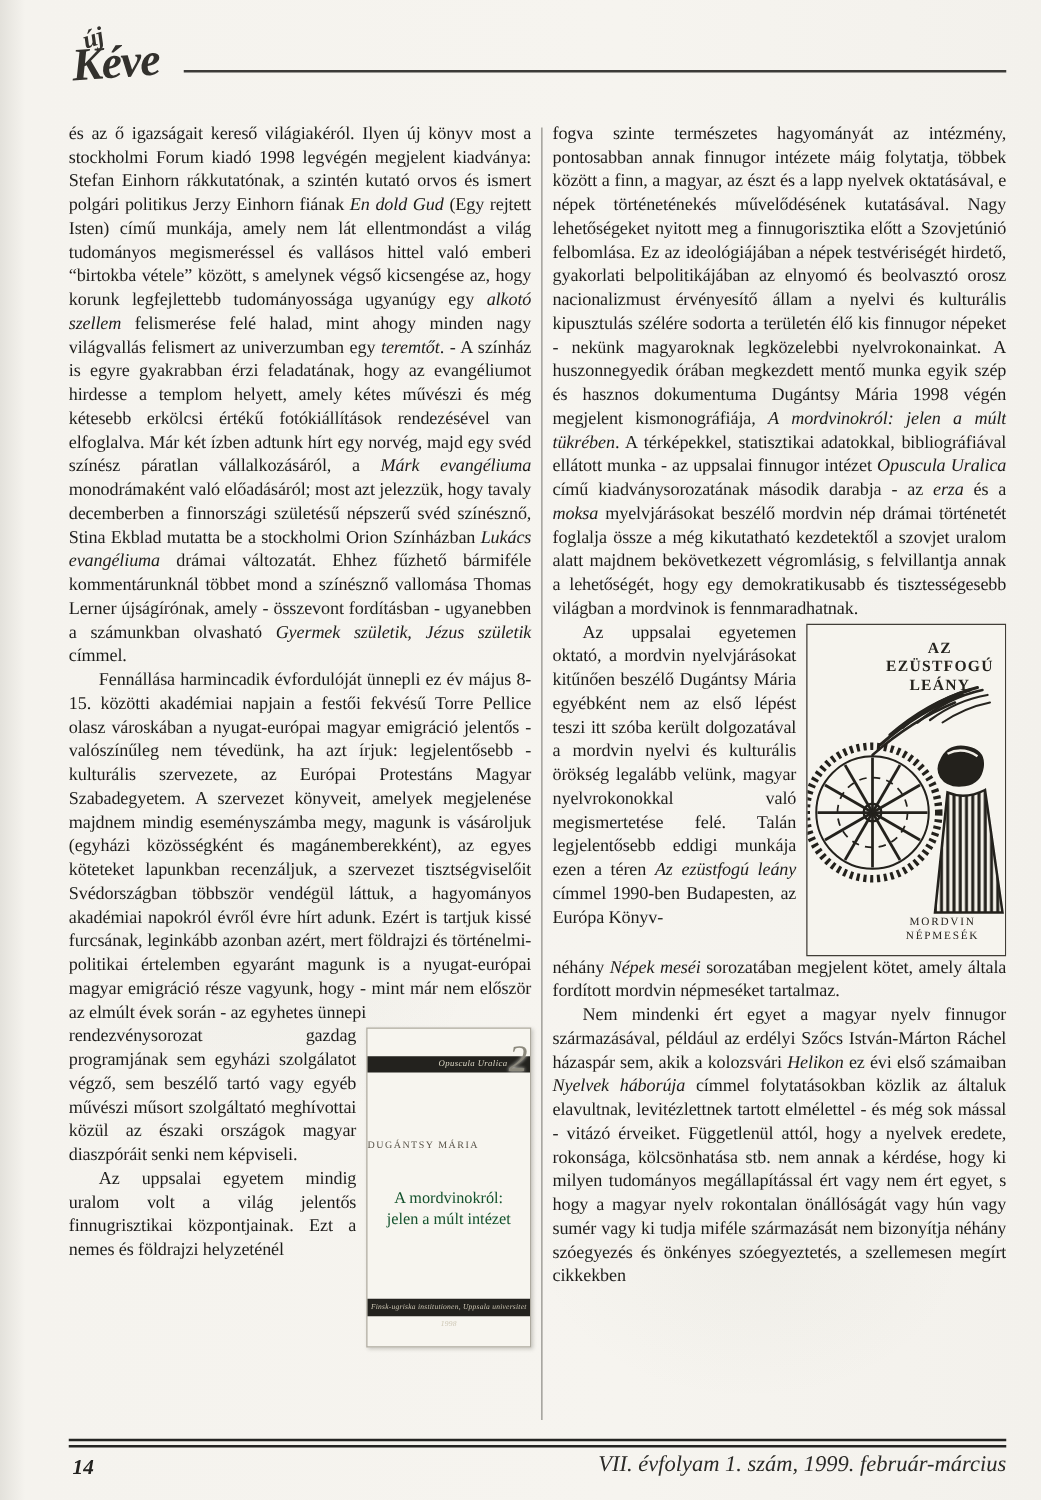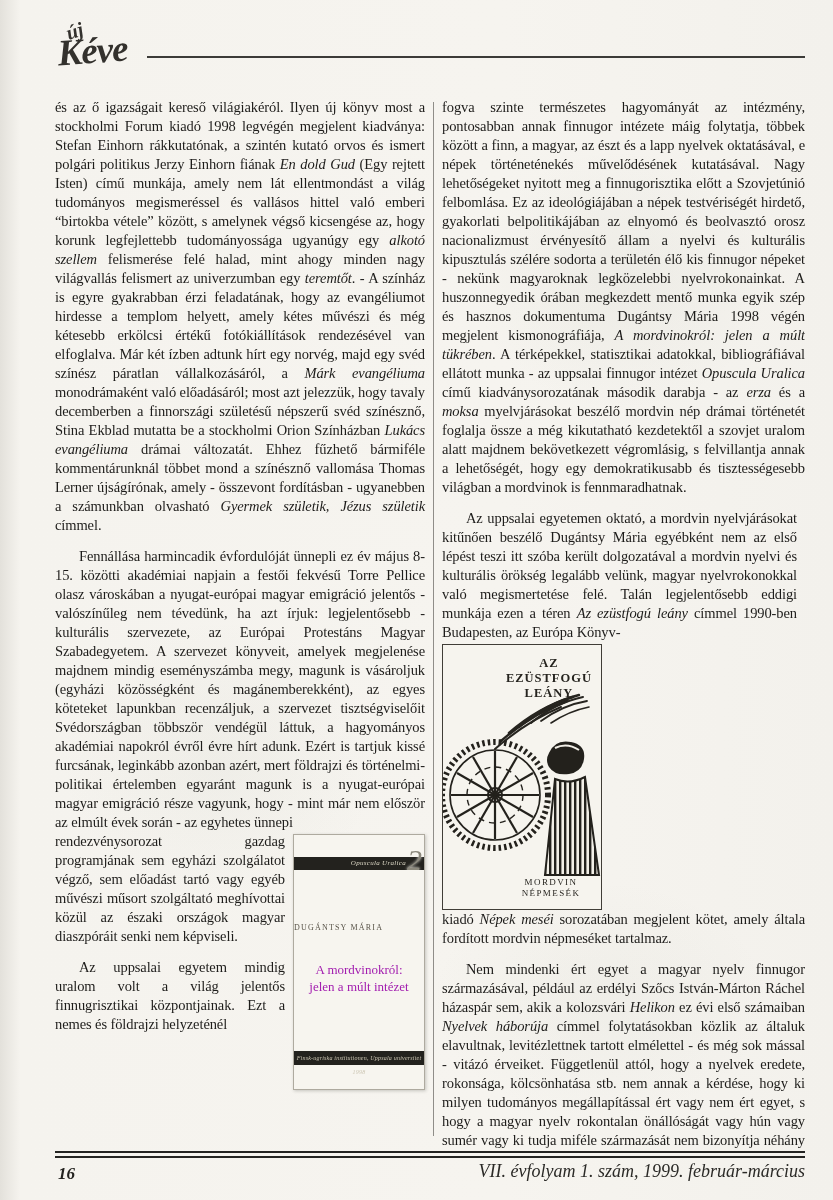--- a/index.html
+++ b/index.html
@@ -26,37 +26,37 @@
   .logo .keve{display:block;font-size:37px;margin-top:-6px;letter-spacing:-1px;}
 
   
   .content{position:absolute;top:98px;left:55px;right:28px;bottom:52px;display:flex;overflow:hidden;}
   .col{color:#1d1c1a;}
   .col-left{width:370px;}
   .divider{width:1px;background:#8f8d88;margin:4px 8px 12px 8px;}
   .col-right{flex:1;}
   .p{margin:0;text-align:justify;font-size:14.5px;line-height:19px;letter-spacing:-0.1px;}
   .indent{text-indent:24px;}
-  .gap{margin-top:12px;flex-direction:column;}
+  .gap{}
   .wrap-row{display:flex;align-items:flex-start;}
   .wrap-text{flex:1;padding-right:8px;min-width:0;}
 
   
   .book-cover{
     flex:none;width:130px;height:254px;position:relative;margin-top:2px;
     background:#f7f5ef;border:1px solid #aeaa9f;box-shadow:1px 1px 3px rgba(60,58,50,.25);
   }
   .bc-band-top{position:absolute;top:22px;left:0;right:0;height:13px;background:#23221e;
     color:#ddd8c6;font-style:italic;font-size:7px;line-height:13px;text-align:right;padding-right:18px;letter-spacing:.3px;}
   .bc-num{position:absolute;top:10px;right:2px;font-size:30px;font-style:italic;color:#8b887c;line-height:1;
     text-shadow:0 0 3px #f7f5ef;z-index:2;}
   .bc-author{position:absolute;top:88px;left:0;right:0;text-align:left;
     font-size:8px;letter-spacing:1.2px;color:#585348;}
   .bc-title{position:absolute;top:126px;left:0;right:0;text-align:center;
-    font-size:13px;line-height:17px;color:#a21caf;}
+    font-size:13px;line-height:17px;color:#14532d;}
   .bc-band-bottom{position:absolute;bottom:24px;left:0;right:0;height:14px;background:#23221e;
     color:#cdc7b4;font-style:italic;font-size:6px;line-height:14px;text-align:center;letter-spacing:.2px;}
 
   
   .illustration{
     flex:none;width:158px;height:264px;position:relative;margin-top:2px;
     background:#f6f4ee;border:1.5px solid #403d37;
   }
   .il-svg{position:absolute;inset:0;width:100%;height:100%;}
   .il-title{position:absolute;top:11px;left:36%;right:3px;text-align:center;
@@ -86,21 +86,21 @@
     </div>
   </div>
 
   <div class="content">
 
     <div class="col col-left">
       <p class="p"><span>és az ő igazságait kereső világiakéról. Ilyen új könyv most a stockholmi Forum kiadó 1998 legvégén megjelent kiadványa: Stefan Einhorn rákkutatónak, a szintén kutató orvos és ismert polgári politikus Jerzy Einhorn fiának </span><i>En dold Gud</i><span> (Egy rejtett Isten) című munkája, amely nem lát ellentmondást a világ tudományos megismeréssel és vallásos hittel való emberi “birtokba vétele” között, s amelynek végső kicsengése az, hogy korunk legfejlettebb tudományossága ugyanúgy egy </span><i>alkotó szellem</i><span> felismerése felé halad, mint ahogy minden nagy világvallás felismert az univerzumban egy </span><i>teremtőt</i><span>. - A színház is egyre gyakrabban érzi feladatának, hogy az evangéliumot hirdesse a templom helyett, amely kétes művészi és még kétesebb erkölcsi értékű fotókiállítások rendezésével van elfoglalva. Már két ízben adtunk hírt egy norvég, majd egy svéd színész páratlan vállalkozásáról, a </span><i>Márk evangéliuma</i><span> monodrámaként való előadásáról; most azt jelezzük, hogy tavaly decemberben a finnországi születésű népszerű svéd színésznő, Stina Ekblad mutatta be a stockholmi Orion Színházban </span><i>Lukács evangéliuma</i><span> drámai változatát. Ehhez fűzhető bármiféle kommentárunknál többet mond a színésznő vallomása Thomas Lerner újságírónak, amely - összevont fordításban - ugyanebben a számunkban olvasható </span><i>Gyermek születik, Jézus születik</i><span> címmel.</span></p>
       <p class="p indent gap"><span>Fennállása harmincadik évfordulóját ünnepli ez év május 8-15. közötti akadémiai napjain a festői fekvésű Torre Pellice olasz városkában a nyugat-európai magyar emigráció jelentős - valószínűleg nem tévedünk, ha azt írjuk: legjelentősebb - kulturális szervezete, az Európai Protestáns Magyar Szabadegyetem. A szervezet könyveit, amelyek megjelenése majdnem mindig eseményszámba megy, magunk is vásároljuk (egyházi közösségként és magánemberekként), az egyes köteteket lapunkban recenzáljuk, a szervezet tisztségviselőit Svédországban többször vendégül láttuk, a hagyományos akadémiai napokról évről évre hírt adunk. Ezért is tartjuk kissé furcsának, leginkább azonban azért, mert földrajzi és történelmi-politikai értelemben egyaránt magunk is a nyugat-európai magyar emigráció része vagyunk, hogy - mint már nem először az elmúlt évek során - az egyhetes ünnepi</span></p>
       <div class="wrap-row">
         <div class="wrap-text">
-          <p class="p"><span>rendezvénysorozat gazdag programjának sem egyházi szolgálatot végző, sem előadást tartó vagy egyéb művészi műsort szolgáltató meghívottai közül az északi országok magyar diaszpóráit senki nem képviseli.</span></p>
+          <p class="p"><span>rendezvénysorozat gazdag programjának sem egyházi szolgálatot végző, sem beszélő tartó vagy egyéb művészi műsort szolgáltató meghívottai közül az északi országok magyar diaszpóráit senki nem képviseli.</span></p>
           <p class="p indent gap"><span>Az uppsalai egyetem mindig uralom volt a világ jelentős finnugrisztikai központjainak. Ezt a nemes és földrajzi helyzeténél</span></p>
         </div>
         <div class="book-cover">
           <div class="bc-band-top">Opuscula Uralica</div>
           <div class="bc-num">2</div>
           <div class="bc-author">DUGÁNTSY MÁRIA</div>
           <div class="bc-title">
             <div>A mordvinokról:</div>
             <div>jelen a múlt intézet</div>
           </div>
@@ -167,22 +167,22 @@
             <div>AZ</div>
             <div>EZÜSTFOGÚ</div>
             <div>LEÁNY</div>
           </div>
           <div class="il-caption">
             <div>MORDVIN</div>
             <div>NÉPMESÉK</div>
           </div>
         </div>
       </div>
-      <p class="p"><span>kiadó </span><i>Népek meséi</i><span> sorozatában megjelent kötet, amely általa fordított mordvin népmeséket tartalmaz.</span></p>
+      <p class="p"><span>néhány </span><i>Népek meséi</i><span> sorozatában megjelent kötet, amely általa fordított mordvin népmeséket tartalmaz.</span></p>
       <p class="p indent gap"><span>Nem mindenki ért egyet a magyar nyelv finnugor származásával, például az erdélyi Szőcs István-Márton Ráchel házaspár sem, akik a kolozsvári </span><i>Helikon</i><span> ez évi első számaiban </span><i>Nyelvek háborúja</i><span> címmel folytatásokban közlik az általuk elavultnak, levitézlettnek tartott elmélettel - és még sok mással - vitázó érveiket. Függetlenül attól, hogy a nyelvek eredete, rokonsága, kölcsönhatása stb. nem annak a kérdése, hogy ki milyen tudományos megállapítással ért vagy nem ért egyet, s hogy a magyar nyelv rokontalan önállóságát vagy hún vagy sumér vagy ki tudja miféle származását nem bizonyítja néhány szóegyezés és önkényes szóegyeztetés, a szellemesen megírt cikkekben</span></p>
     </div>
 
   </div>
 
   <div class="footer-rule"></div>
-  <div class="page-number">16</div>
+  <div class="page-number">14</div>
   <div class="issue-info">VII. évfolyam 1. szám, 1999. február-március</div>
 </div>
 
 </body></html>

